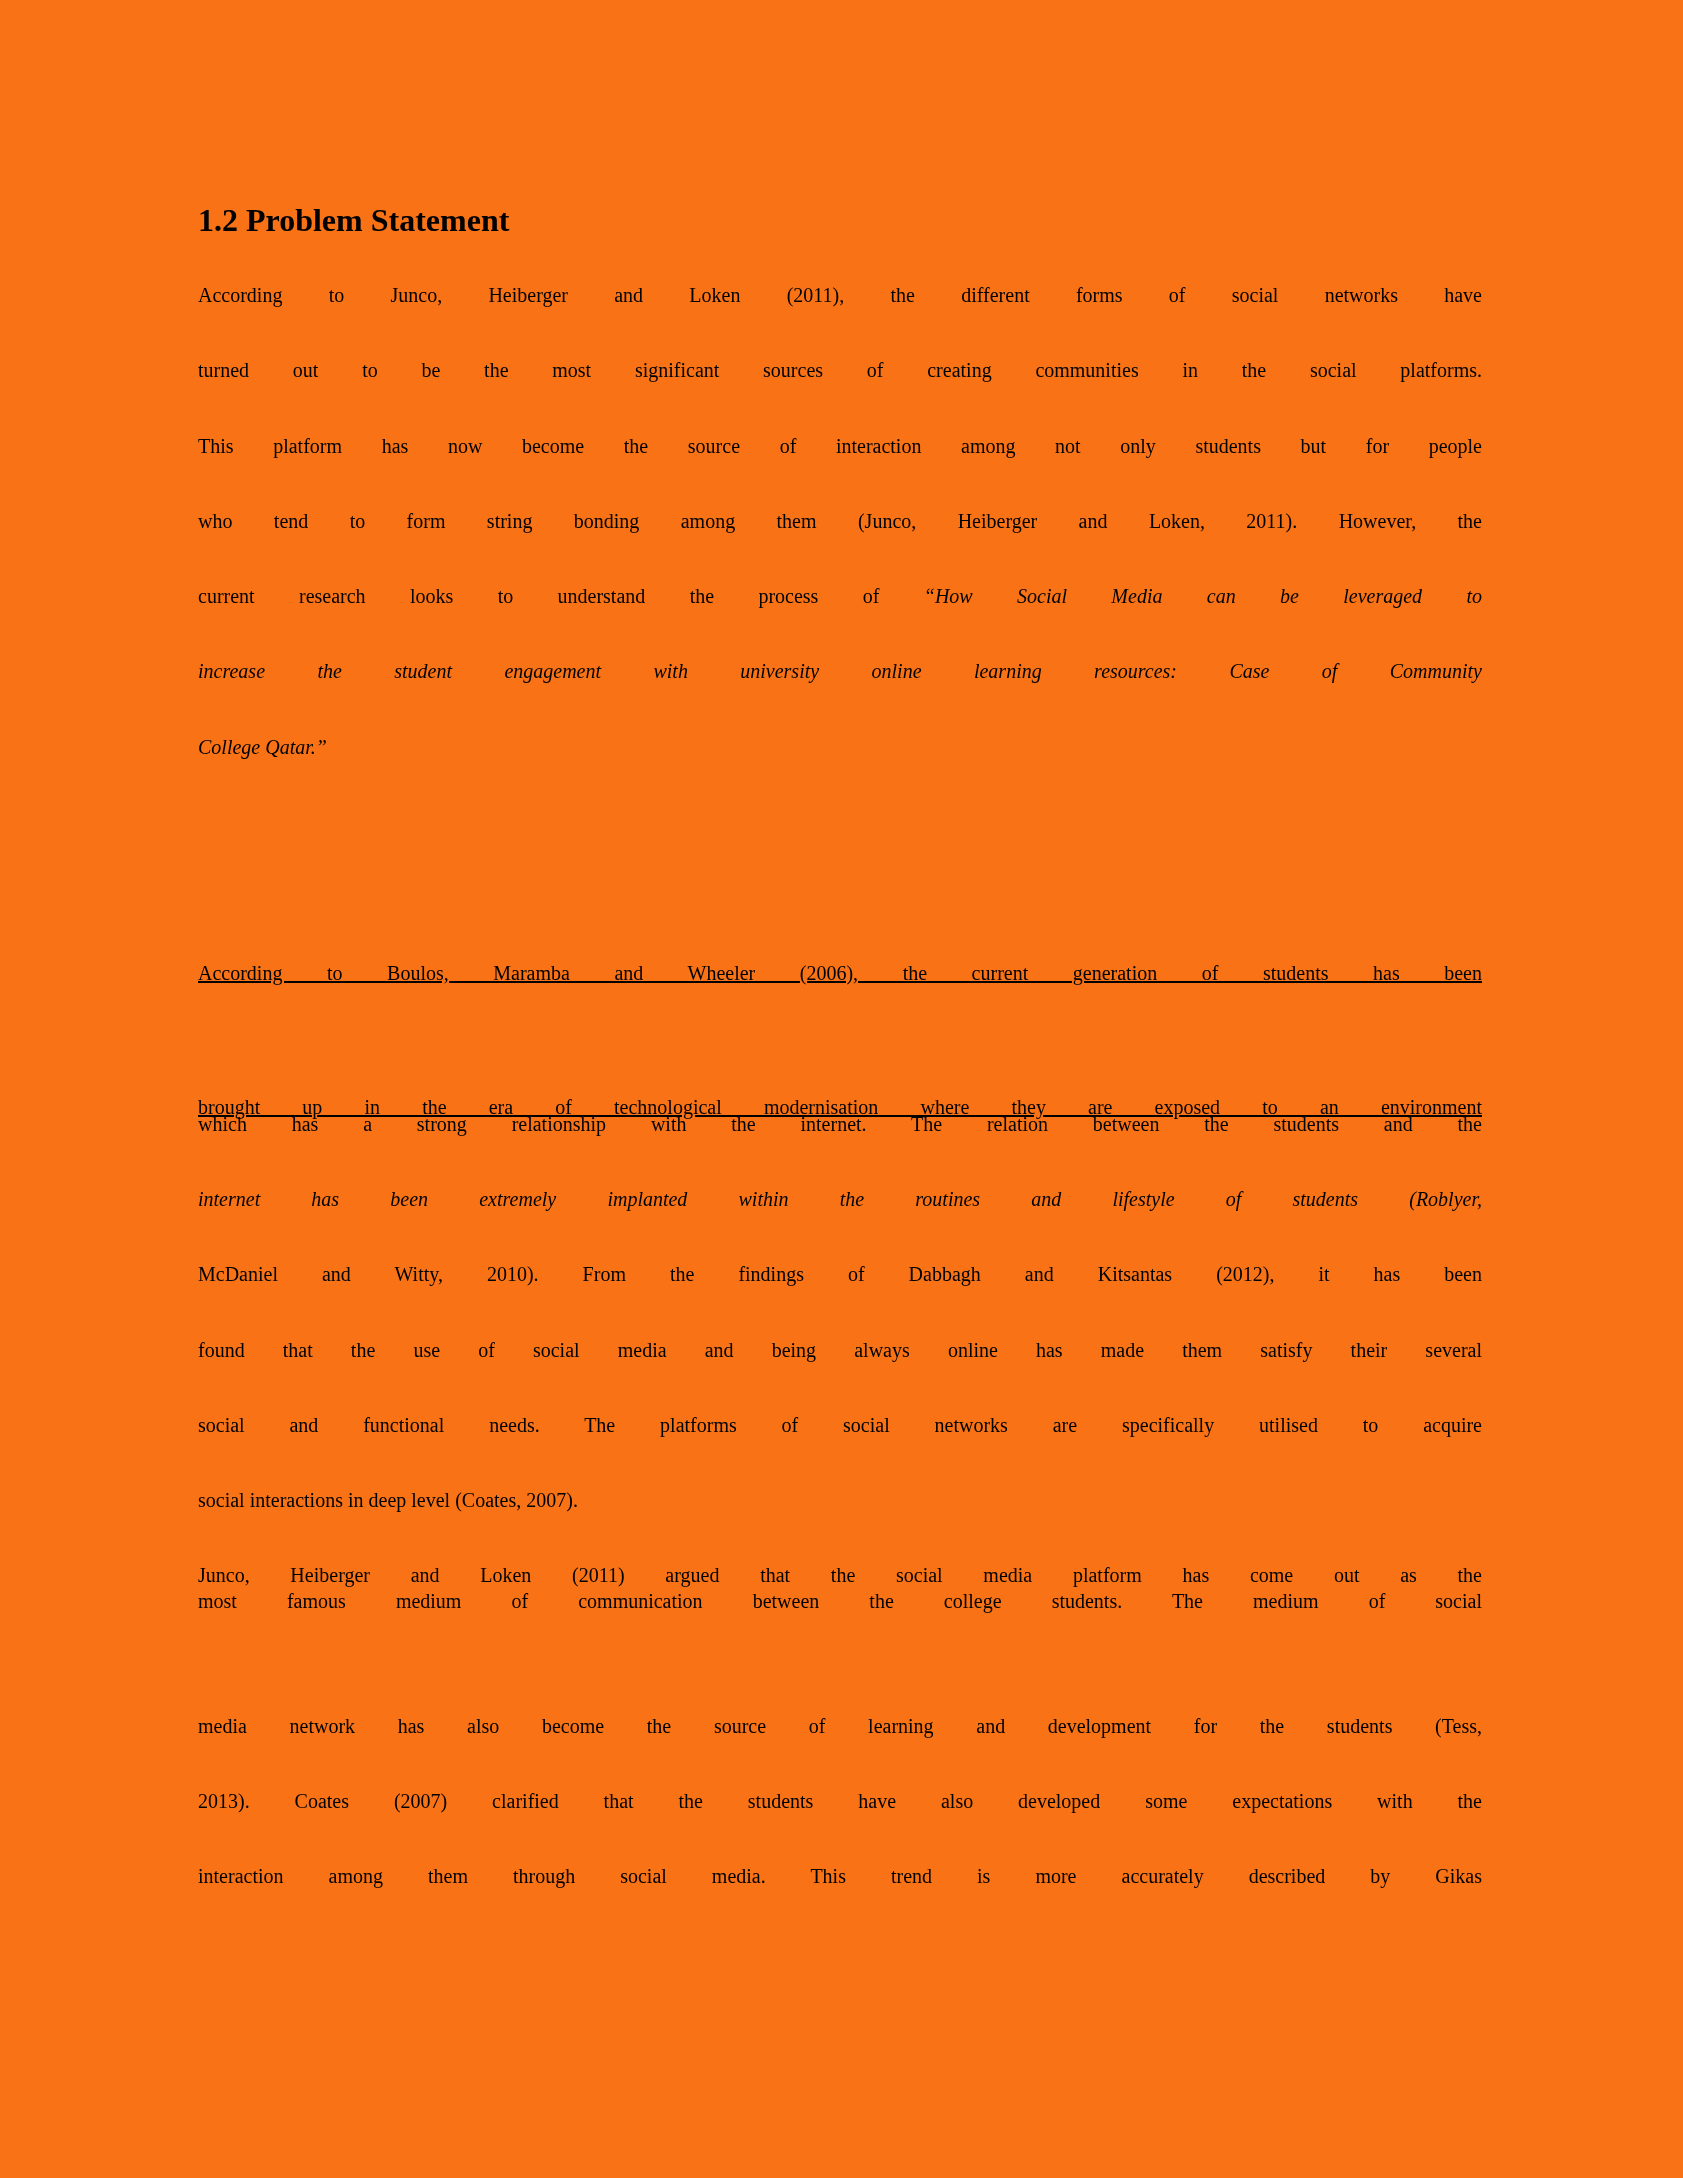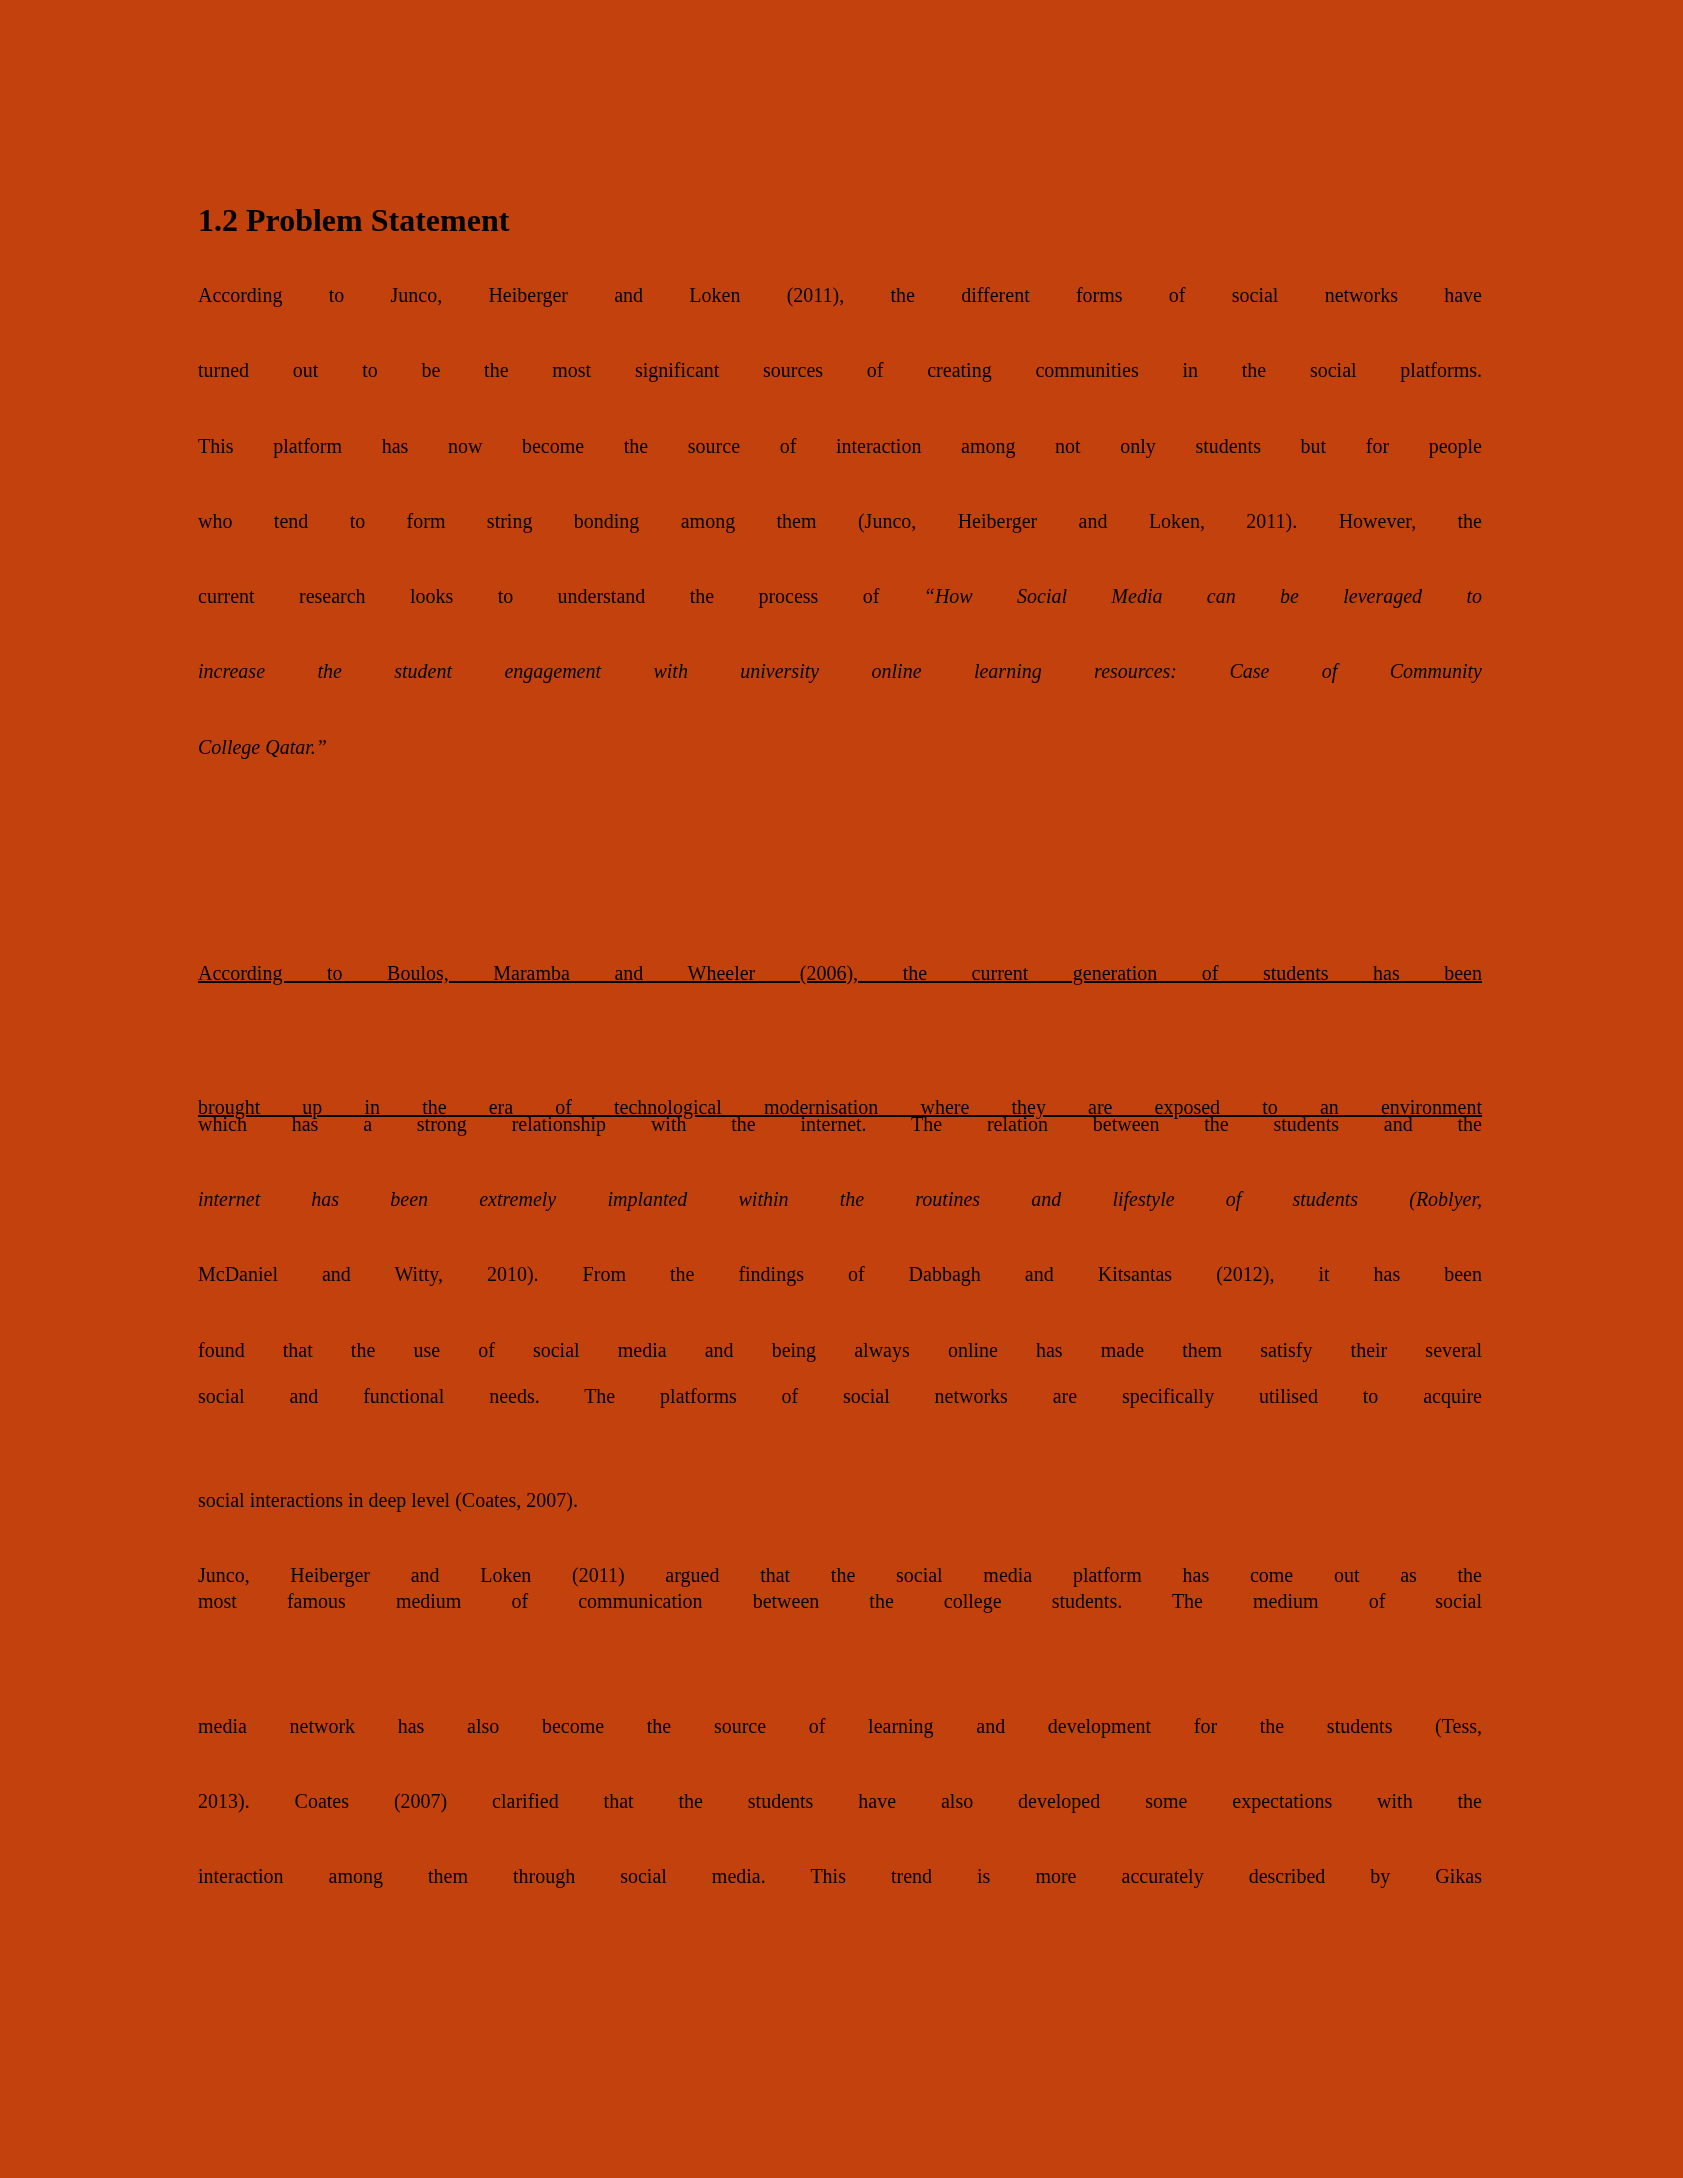--- a/index.html
+++ b/index.html
@@ -13,21 +13,21 @@
       position: relative;
       overflow: hidden;
       font-family: "Liberation Serif", "DejaVu Serif", serif;
       color: #000000;
     }
     .page {
       position: absolute;
       left: 0; top: 0;
       width: 1683px;
       height: 2178px;
-      background: #c2410c;
+      background: #f97316;
     }
     .page-number {
       position: absolute;
       left: 1386px;
       width: 1483px;
       top: 97px;
       font-size: 32px;
       line-height: 40px;
     }
     .line {
@@ -76,21 +76,21 @@
   </div>
 
 
   <div>
     <div class="line" style="top:951px;text-decoration:underline;">According to Boulos, Maramba and Wheeler (2006), the current generation of students has been</div>
     <div class="line" style="top:1085px;text-decoration:underline;">brought up in the era of technological modernisation where they are exposed to an environment</div>
     <div class="line" style="top:1102px;">which has a strong relationship with the internet. The relation between the students and the</div>
     <div class="line" style="top:1177px;font-style:italic;">internet has been extremely implanted within the routines and lifestyle of students (Roblyer,</div>
     <div class="line" style="top:1252px;">McDaniel and Witty, 2010). From the findings of Dabbagh and Kitsantas (2012), it has been</div>
     <div class="line" style="top:1328px;">found that the use of social media and being always online has made them satisfy their several</div>
-    <div class="line" style="top:1374px;">social and functional needs. The platforms of social networks are specifically utilised to acquire</div>
+    <div class="line" style="top:1403px;">social and functional needs. The platforms of social networks are specifically utilised to acquire</div>
     <div class="line last" style="top:1478px;">social interactions in deep level (Coates, 2007).</div>
   </div>
 
   <div>
     <div class="line" style="top:1553px;">Junco, Heiberger and Loken (2011) argued that the social media platform has come out as the</div>
     <div class="line" style="top:1579px;">most famous medium of communication between the college students. The medium of social</div>
     <div class="line" style="top:1704px;">media network has also become the source of learning and development for the students (Tess,</div>
     <div class="line" style="top:1779px;">2013). Coates (2007) clarified that the students have also developed some expectations with the</div>
     <div class="line" style="top:1854px;">interaction among them through social media. This trend is more accurately described by Gikas</div>
   </div>

